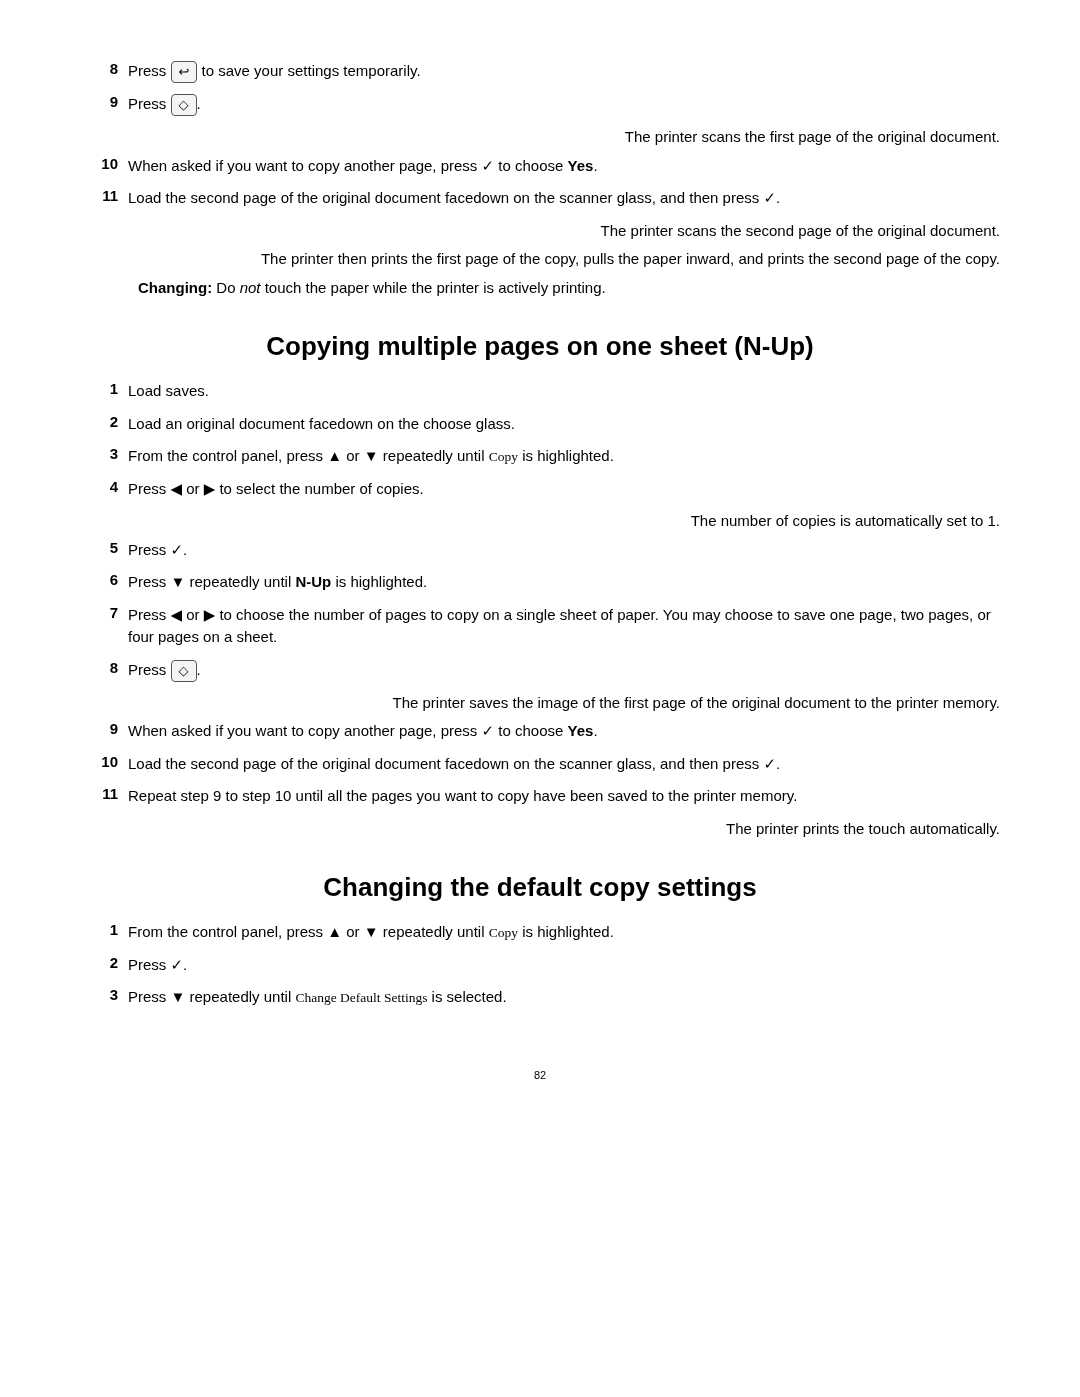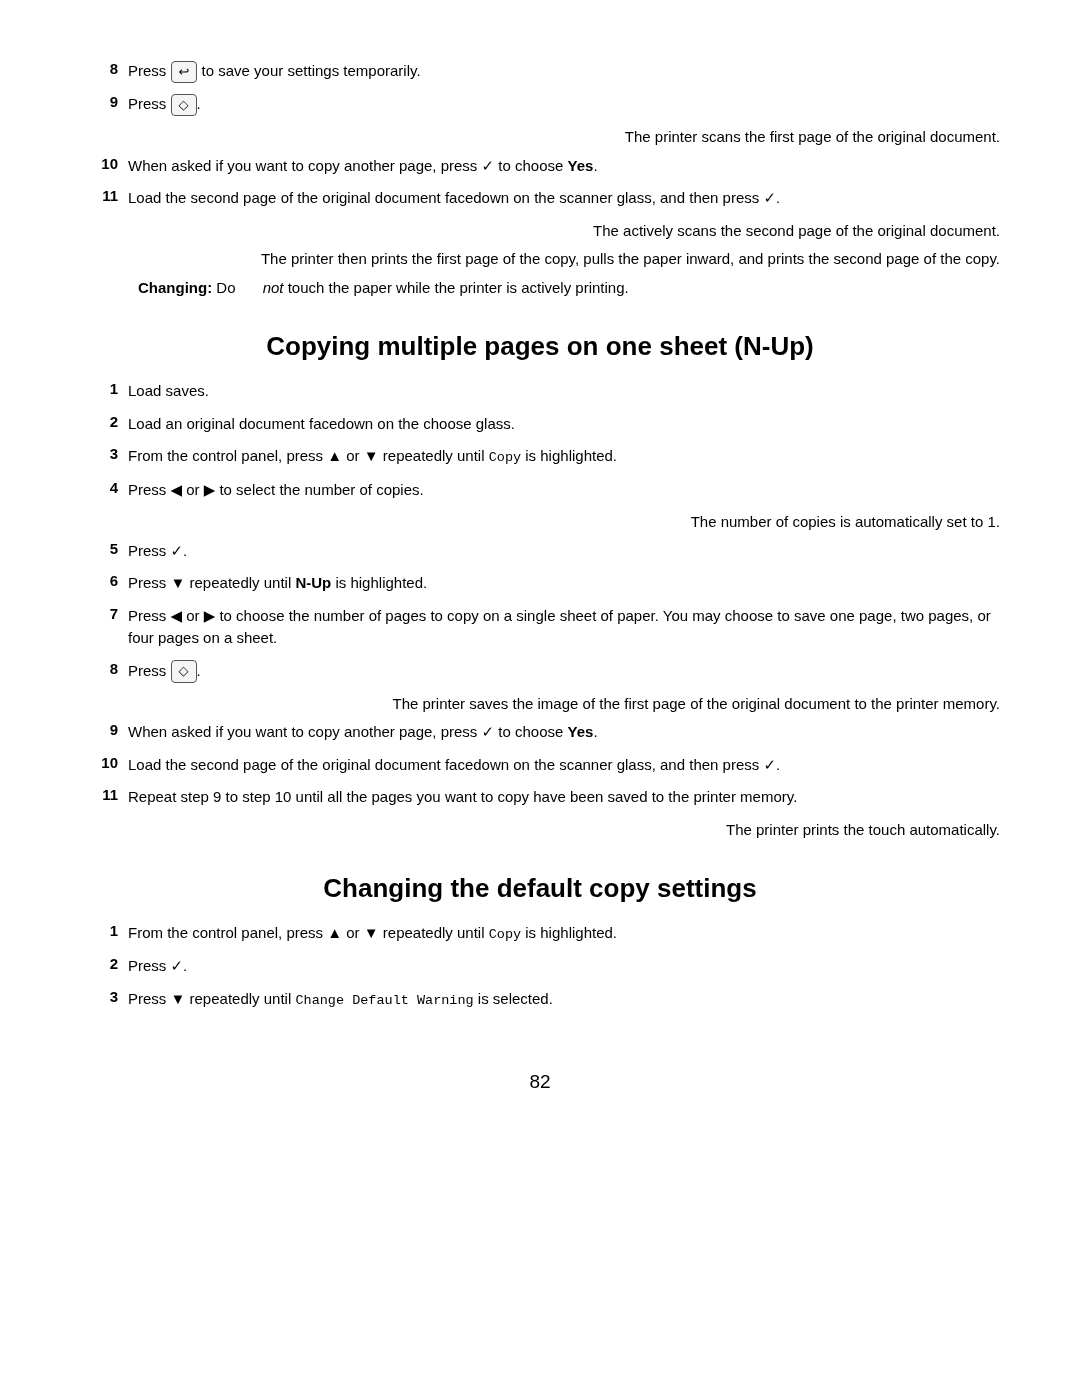--- a/index.html
+++ b/index.html
@@ -47,40 +47,40 @@
       line-height: 1.5;
       text-align: right;
     }
     .warning-para {
       margin-left: 58px;
       margin-top: 6px;
       margin-bottom: 6px;
       line-height: 1.5;
     }
     code, .mono {
-      font-family: Liberation Mono, monospace;
+      font-family: Liberation Serif, serif;
       font-size: 13.5px;
     }
     .btn-icon {
       display: inline-block;
       border: 1.5px solid #555;
       border-radius: 4px;
       padding: 1px 7px;
       font-size: 13px;
       vertical-align: middle;
       line-height: 1.4;
       background: #f5f5f5;
     }
     .page-num {
       text-align: center;
       margin-top: 60px;
-      font-size: 19px;
+      font-size: 11px;
     }
     b { font-weight: bold; }
-    i { font-style: italic; margin-left: 23px; }
+    i { font-style: italic; }
   </style>
 </head>
 <body>
 
 <ul class="step-list">
   <li class="step-item">
     <span class="step-num">8</span>
     <span class="step-content">
       Press <span class="btn-icon">↩</span> to save your settings temporarily.
     </span>
@@ -106,21 +106,21 @@
   </li>
   <li class="step-item">
     <span class="step-num">11</span>
     <span class="step-content">
       Load the second page of the original document facedown on the scanner glass, and then press ✓.
     </span>
   </li>
 </ul>
 
 <div class="sub-para">
-  The actively scans the second page of the original document.
+  The printer scans the second page of the original document.
 </div>
 <div class="sub-para">
   The printer then prints the first page of the copy, pulls the paper inward, and prints the second page of the copy.
 </div>
 <div class="warning-para">
   <b>Changing:</b> Do <i>not</i> touch the paper while the printer is actively printing.
 </div>
 
 <div class="section-heading">Copying multiple pages on one sheet (N-Up)</div>
 
@@ -184,17 +184,17 @@
   <li class="step-item">
     <span class="step-num">1</span>
     <span class="step-content">From the control panel, press ▲ or ▼ repeatedly until <code>Copy</code> is highlighted.</span>
   </li>
   <li class="step-item">
     <span class="step-num">2</span>
     <span class="step-content">Press ✓.</span>
   </li>
   <li class="step-item">
     <span class="step-num">3</span>
-    <span class="step-content">Press ▼ repeatedly until <code>Change Default Warning</code> is selected.</span>
+    <span class="step-content">Press ▼ repeatedly until <code>Change Default Settings</code> is selected.</span>
   </li>
 </ul>
 
 <div class="page-num">82</div>
 
 </body></html>

